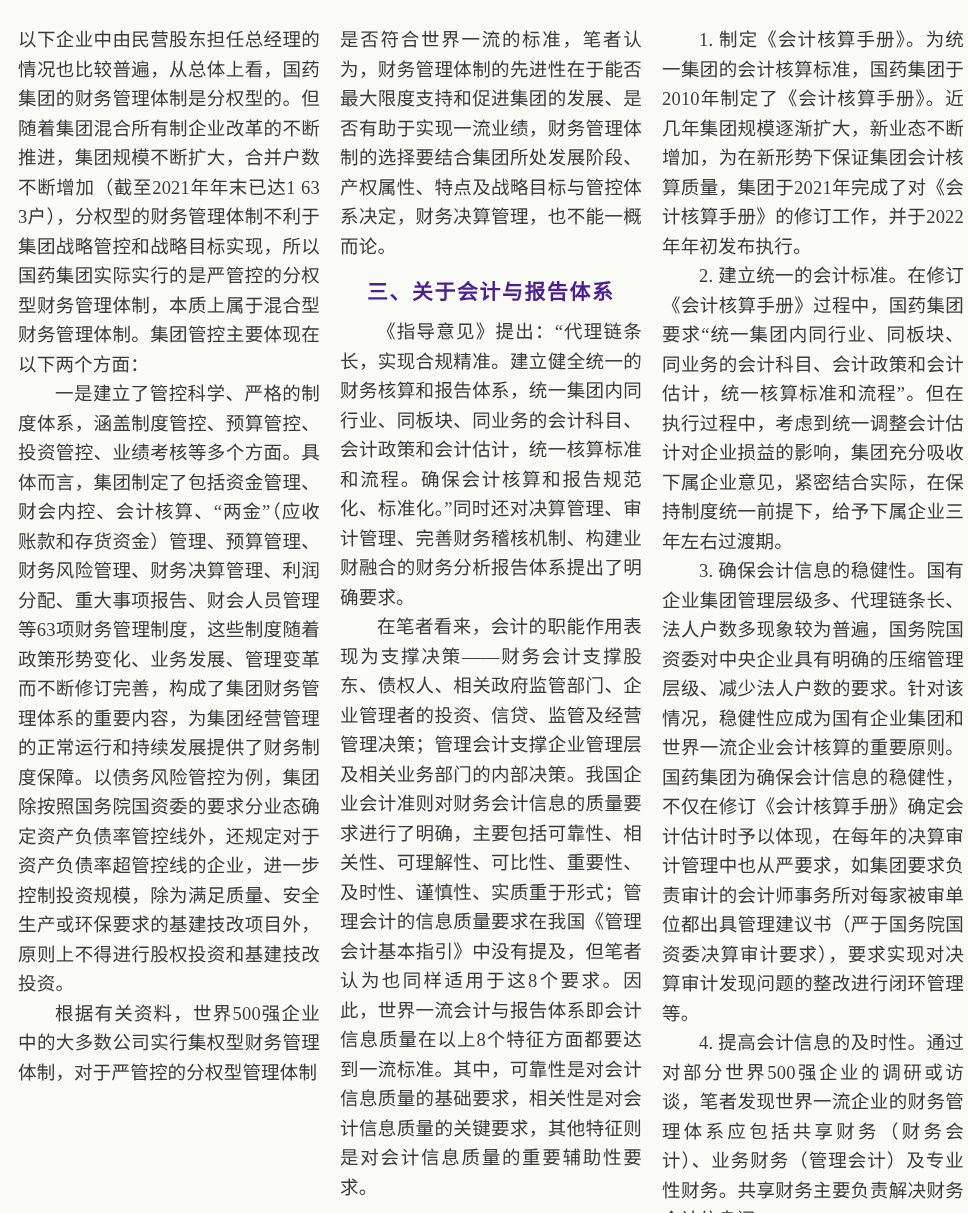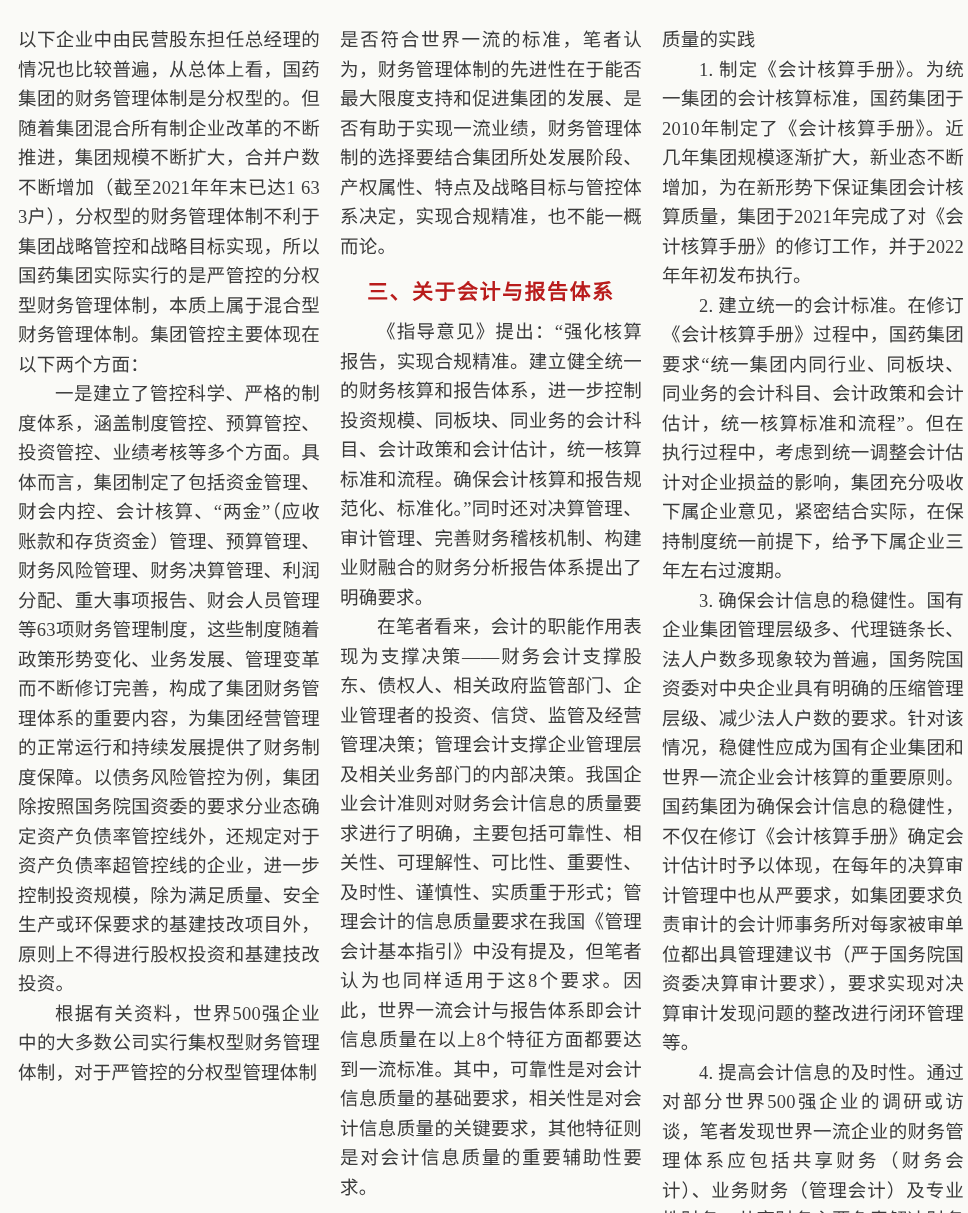--- a/index.html
+++ b/index.html
@@ -40,44 +40,43 @@
     text-indent: 0;
   }
   .section-heading {
     margin: 15px 0 11px 0;
     font-family: "Liberation Sans", "DejaVu Sans", sans-serif;
     font-weight: bold;
     font-size: 21px;
     line-height: 30px;
     text-align: center;
     letter-spacing: 1.5px;
-    color: #b91c1c;
+    color: #4c1d95;
     text-indent: 0;
   }
 </style>
 </head>
 <body>
 
 <div class="page">
 
   <div class="col">
     <p class="para no-indent">以下企业中由民营股东担任总经理的情况也比较普遍，从总体上看，国药集团的财务管理体制是分权型的。但随着集团混合所有制企业改革的不断推进，集团规模不断扩大，合并户数不断增加（截至2021年年末已达1 633户），分权型的财务管理体制不利于集团战略管控和战略目标实现，所以国药集团实际实行的是严管控的分权型财务管理体制，本质上属于混合型财务管理体制。集团管控主要体现在以下两个方面：</p>
     <p class="para">一是建立了管控科学、严格的制度体系，涵盖制度管控、预算管控、投资管控、业绩考核等多个方面。具体而言，集团制定了包括资金管理、财会内控、会计核算、“两金”（应收账款和存货资金）管理、预算管理、财务风险管理、财务决算管理、利润分配、重大事项报告、财会人员管理等63项财务管理制度，这些制度随着政策形势变化、业务发展、管理变革而不断修订完善，构成了集团财务管理体系的重要内容，为集团经营管理的正常运行和持续发展提供了财务制度保障。以债务风险管控为例，集团除按照国务院国资委的要求分业态确定资产负债率管控线外，还规定对于资产负债率超管控线的企业，进一步控制投资规模，除为满足质量、安全生产或环保要求的基建技改项目外，原则上不得进行股权投资和基建技改投资。</p>
     <p class="para">根据有关资料，世界500强企业中的大多数公司实行集权型财务管理体制，对于严管控的分权型管理体制</p>
   </div>
 
   <div class="col">
-    <p class="para no-indent">是否符合世界一流的标准，笔者认为，财务管理体制的先进性在于能否最大限度支持和促进集团的发展、是否有助于实现一流业绩，财务管理体制的选择要结合集团所处发展阶段、产权属性、特点及战略目标与管控体系决定，实现合规精准，也不能一概而论。</p>
+    <p class="para no-indent">是否符合世界一流的标准，笔者认为，财务管理体制的先进性在于能否最大限度支持和促进集团的发展、是否有助于实现一流业绩，财务管理体制的选择要结合集团所处发展阶段、产权属性、特点及战略目标与管控体系决定，财务决算管理，也不能一概而论。</p>
     <h2 class="section-heading">三、关于会计与报告体系</h2>
-    <p class="para">《指导意见》提出：“强化核算报告，实现合规精准。建立健全统一的财务核算和报告体系，进一步控制投资规模、同板块、同业务的会计科目、会计政策和会计估计，统一核算标准和流程。确保会计核算和报告规范化、标准化。”同时还对决算管理、审计管理、完善财务稽核机制、构建业财融合的财务分析报告体系提出了明确要求。</p>
+    <p class="para">《指导意见》提出：“代理链条长，实现合规精准。建立健全统一的财务核算和报告体系，统一集团内同行业、同板块、同业务的会计科目、会计政策和会计估计，统一核算标准和流程。确保会计核算和报告规范化、标准化。”同时还对决算管理、审计管理、完善财务稽核机制、构建业财融合的财务分析报告体系提出了明确要求。</p>
     <p class="para">在笔者看来，会计的职能作用表现为支撑决策——财务会计支撑股东、债权人、相关政府监管部门、企业管理者的投资、信贷、监管及经营管理决策；管理会计支撑企业管理层及相关业务部门的内部决策。我国企业会计准则对财务会计信息的质量要求进行了明确，主要包括可靠性、相关性、可理解性、可比性、重要性、及时性、谨慎性、实质重于形式；管理会计的信息质量要求在我国《管理会计基本指引》中没有提及，但笔者认为也同样适用于这8个要求。因此，世界一流会计与报告体系即会计信息质量在以上8个特征方面都要达到一流标准。其中，可靠性是对会计信息质量的基础要求，相关性是对会计信息质量的关键要求，其他特征则是对会计信息质量的重要辅助性要求。</p>
 
   </div>
 
   <div class="col">
-    <p class="para no-indent">质量的实践</p>
     <p class="para">1. 制定《会计核算手册》。为统一集团的会计核算标准，国药集团于2010年制定了《会计核算手册》。近几年集团规模逐渐扩大，新业态不断增加，为在新形势下保证集团会计核算质量，集团于2021年完成了对《会计核算手册》的修订工作，并于2022年年初发布执行。</p>
     <p class="para">2. 建立统一的会计标准。在修订《会计核算手册》过程中，国药集团要求“统一集团内同行业、同板块、同业务的会计科目、会计政策和会计估计，统一核算标准和流程”。但在执行过程中，考虑到统一调整会计估计对企业损益的影响，集团充分吸收下属企业意见，紧密结合实际，在保持制度统一前提下，给予下属企业三年左右过渡期。</p>
     <p class="para">3. 确保会计信息的稳健性。国有企业集团管理层级多、代理链条长、法人户数多现象较为普遍，国务院国资委对中央企业具有明确的压缩管理层级、减少法人户数的要求。针对该情况，稳健性应成为国有企业集团和世界一流企业会计核算的重要原则。国药集团为确保会计信息的稳健性，不仅在修订《会计核算手册》确定会计估计时予以体现，在每年的决算审计管理中也从严要求，如集团要求负责审计的会计师事务所对每家被审单位都出具管理建议书（严于国务院国资委决算审计要求），要求实现对决算审计发现问题的整改进行闭环管理等。</p>
     <p class="para">4. 提高会计信息的及时性。通过对部分世界500强企业的调研或访谈，笔者发现世界一流企业的财务管理体系应包括共享财务（财务会计）、业务财务（管理会计）及专业性财务。共享财务主要负责解决财务会计信息问</p>
   </div>
 
 </div>
 
 </body></html>

